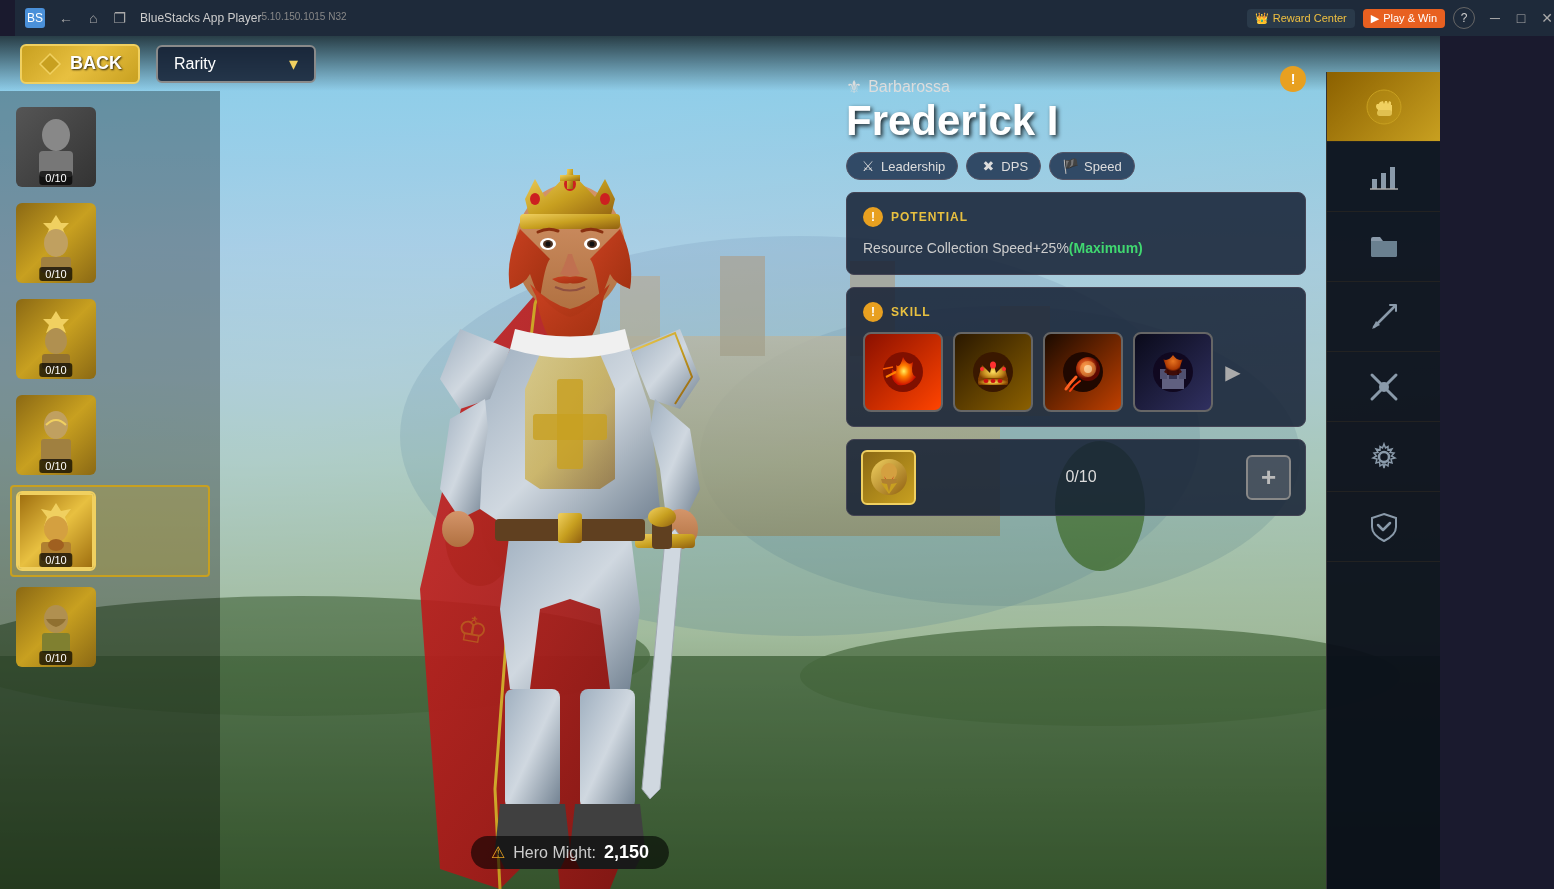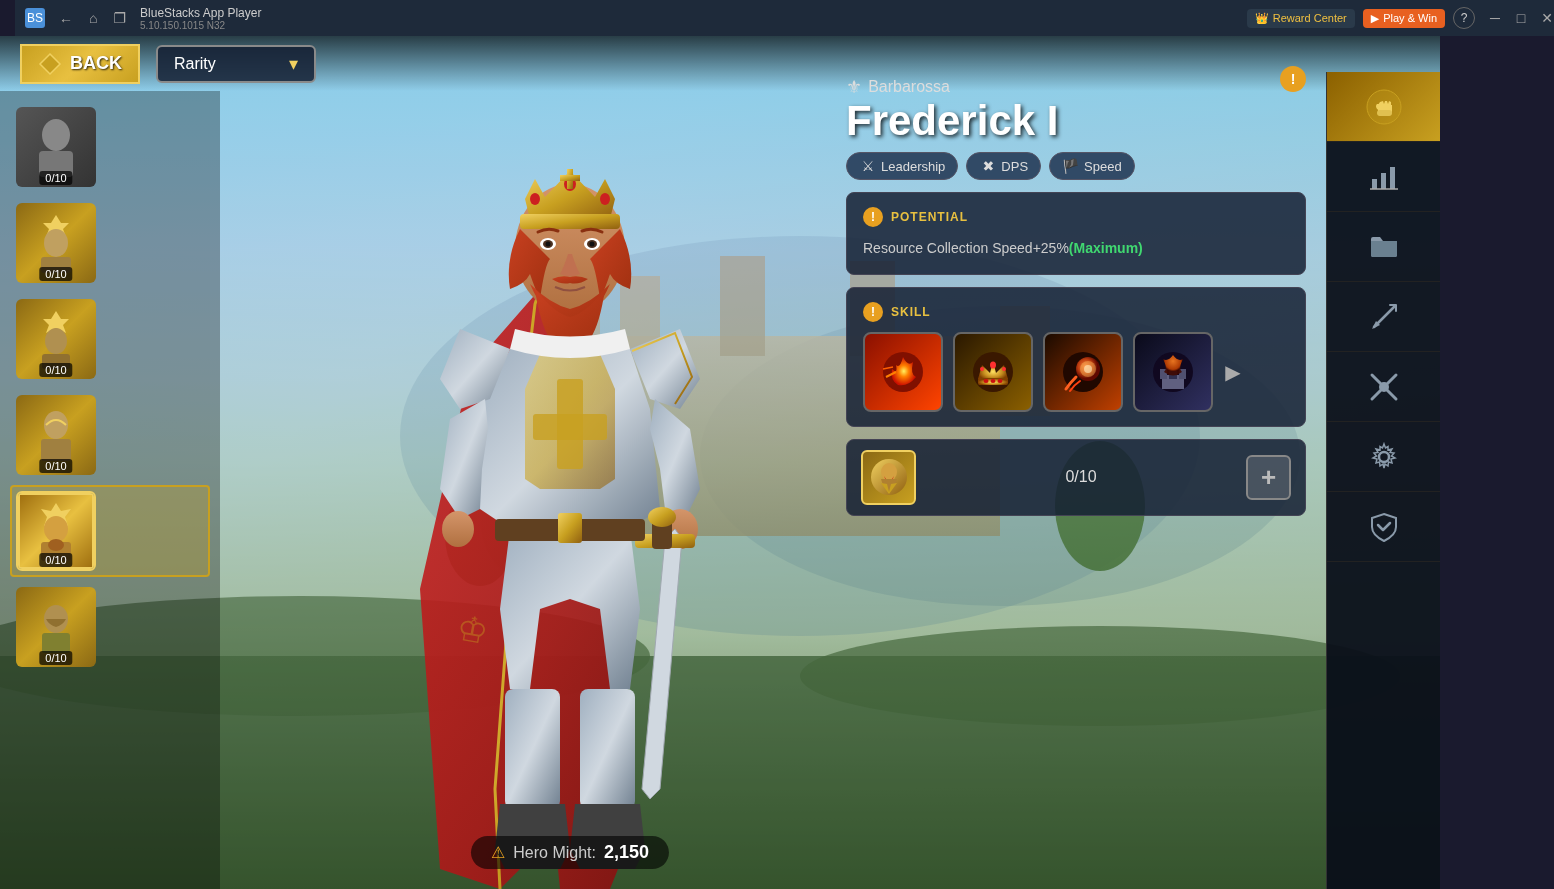--- a/index.html
+++ b/index.html
@@ -147,21 +147,21 @@
       gap: 16px;
       z-index: 10;
     }
 
     .back-btn {
       display: flex;
       align-items: center;
       gap: 8px;
       background: linear-gradient(135deg, #c8a020 0%, #e8c040 50%, #c8a020 100%);
       border: 2px solid #f0d060;
-      border-radius: 0;
+      border-radius: 6px;
       padding: 6px 16px;
       cursor: pointer;
       color: white;
       font-weight: bold;
       font-size: 18px;
       text-shadow: 1px 1px 2px rgba(0,0,0,0.8);
     }
 
     
     .rarity-dropdown {
@@ -528,21 +528,21 @@
       align-items: center;
       justify-content: center;
       color: white;
       font-weight: bold;
       font-size: 13px;
       flex-shrink: 0;
     }
 
     .titlebar-info {
       display: flex;
-      flex-direction: column;
+      flex-direction: row;
     }
   </style>
 </head>
 <body>
 
 <div class="titlebar">
   <div class="titlebar-left">
     <div class="titlebar-icon">BS</div>
     <div class="titlebar-nav">
       <button>←</button>

